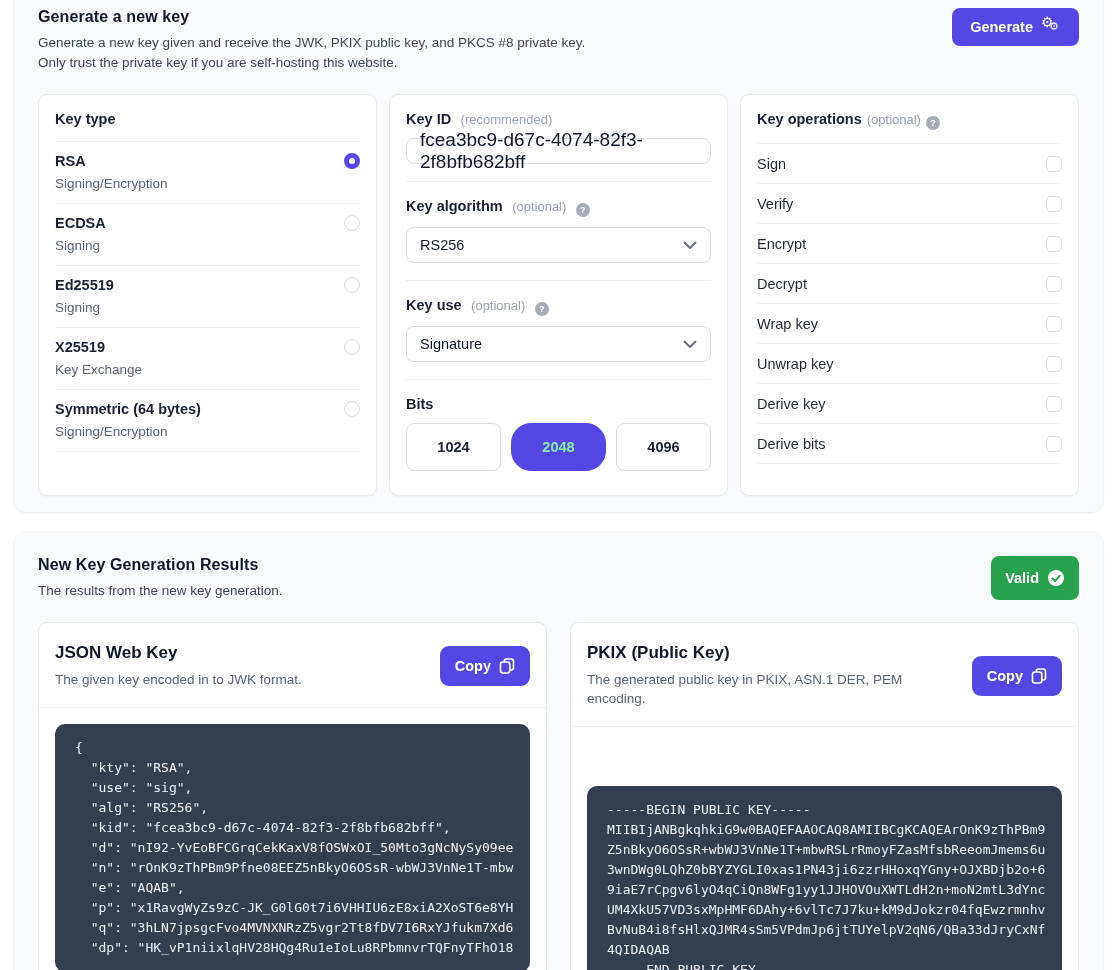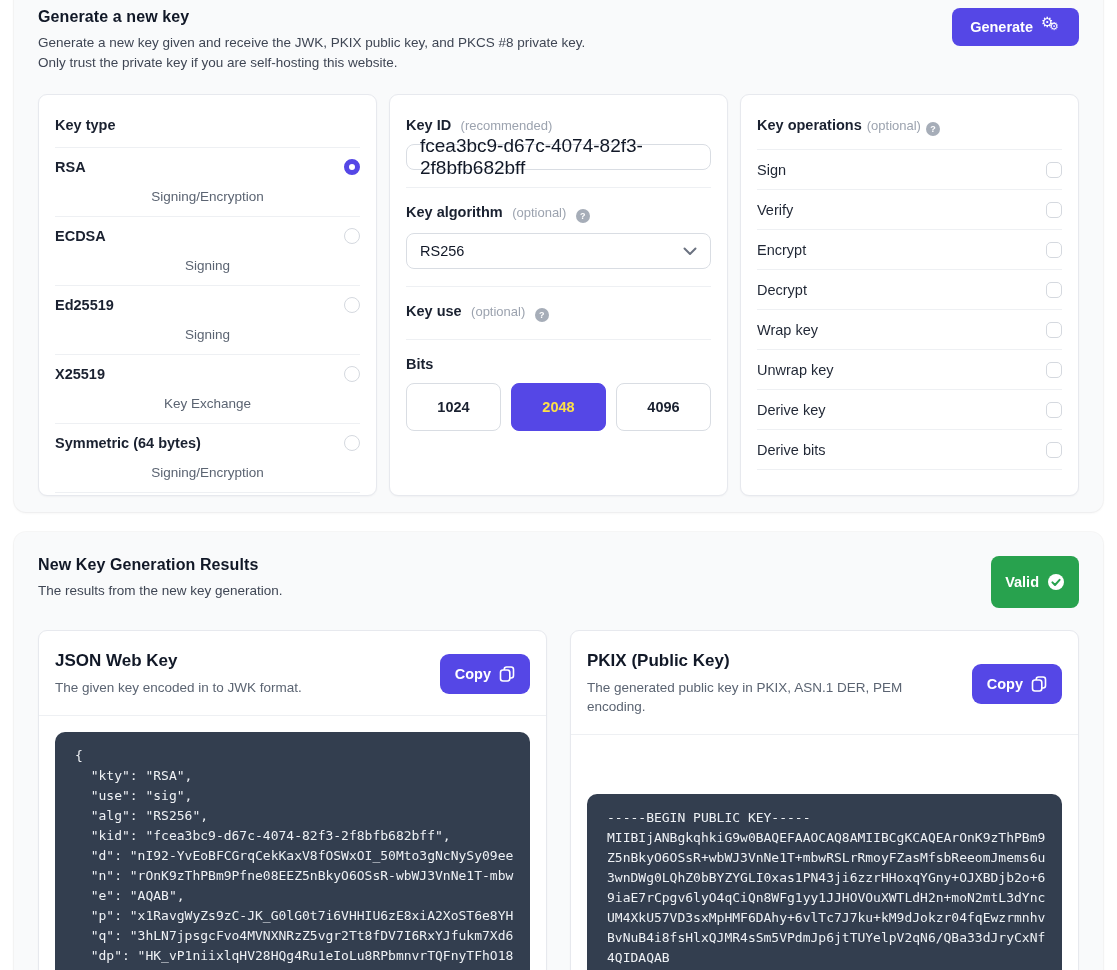--- a/index.html
+++ b/index.html
@@ -14,61 +14,61 @@
   .panel-bottom { margin-top:20px; height:470px; }
 
   .sec-head { display:flex; justify-content:space-between; align-items:flex-start; }
   .sec-title { font-size:16px; font-weight:700; color:#111827; letter-spacing:.1px; }
   .sec-desc { font-size:13.5px; color:#3f4654; margin-top:7px; line-height:19px; }
 
   .btn { display:inline-flex; align-items:center; justify-content:center; gap:8px;
     border:none; border-radius:8px; cursor:pointer; font-family:inherit;
     font-weight:700; color:#fff; }
   .btn-primary { background:#5547e6; font-size:14.5px; padding:0 18px; height:38px; }
-  .btn-valid { background:#28a24e; font-size:14.5px; padding:12px 14px; height:52px; }
+  .btn-valid { background:#28a24e; font-size:14.5px; padding:12px 14px; height:44px; }
 
   .gears { position:relative; width:20px; height:20px; font-family:"DejaVu Sans", sans-serif; }
   .gear-a { position:absolute; left:0; top:-3px; font-size:14px; }
   .gear-b { position:absolute; left:8px; top:3px; font-size:11px; }
 
   .cards3 { display:flex; gap:12px; margin-top:22px; }
   .card { background:#ffffff; border:1px solid #e7e9ee; border-radius:9px;
     box-shadow:0 1px 2px rgba(17,24,39,.04); }
-  .cards3 .card { flex:1; height:402px; padding:21px 16px; overflow:hidden; }
+  .cards3 .card { flex:1; height:402px; padding:15px 16px; overflow:hidden; }
 
   .card-title { font-size:14.5px; font-weight:700; color:#1a2130; }
   .hint { font-size:13px; font-weight:400; color:#9ca3af; margin-left:5px; }
   .help { display:inline-flex; align-items:center; justify-content:center;
     width:14px; height:14px; border-radius:50%; background:#a6adb8; color:#fff;
     font-size:9px; font-weight:700; margin-left:5px; vertical-align:-2px; }
 
   .kt-head { padding-bottom:13px; border-bottom:1px solid #eef0f3; }
   .kt-row { padding:11px 0 12px; border-bottom:1px solid #eef0f3; cursor:pointer; }
   .kt-main { display:flex; justify-content:space-between; align-items:center; }
   .kt-label { font-size:14.5px; font-weight:700; color:#1a2130; }
-  .kt-sub { font-size:13.5px; color:#5b6472; margin-top:14px;text-align:center; }
+  .kt-sub { font-size:13.5px; color:#5b6472; margin-top:7px; }
 
   .radio { width:16px; height:16px; border-radius:50%; background:#fff;
     border:1.5px solid #d5d9df; flex:0 0 auto; }
   .radio.selected { border:5px solid #5547e6; }
 
   .fgroup { padding-bottom:17px; border-bottom:1px solid #eef0f3; margin-bottom:15px; }
   .fgroup.last { border-bottom:none; margin-bottom:0; }
   .flabel { font-size:14.5px; font-weight:700; color:#1a2130; }
   .tinput { margin-top:10px; height:26px; border:1px solid #d9dde3; border-radius:8px;
     background:#fff; display:flex; align-items:center; padding:0 13px;
     font-size:19px; color:#111827; }
   .select { margin-top:10px; height:36px; border:1px solid #d9dde3; border-radius:8px;
     background:#fff; display:flex; align-items:center; justify-content:space-between;
     padding:0 13px; font-size:14.5px; color:#111827; cursor:pointer; }
   .bits-row { display:flex; gap:10px; margin-top:10px; }
   .bit-btn { flex:1; height:48px; border:1px solid #d9dde3; border-radius:8px;
     background:#fff; display:flex; align-items:center; justify-content:center;
     font-size:14.5px; font-weight:700; color:#1a2130; cursor:pointer; }
-  .bit-btn.selected { background:#5547e6; border-color:#5547e6; color:#fde047; }
+  .bit-btn.selected { background:#5547e6; border-color:#5547e6; color:#86efac;border-radius:20px; }
 
   .ko-head { padding-bottom:13px; border-bottom:1px solid #eef0f3; }
   .ko-row { display:flex; justify-content:space-between; align-items:center;
     padding:11.5px 0; border-bottom:1px solid #eef0f3; }
   .ko-label { font-size:14.5px; color:#1f2634; }
   .checkbox { width:16px; height:16px; border:1.5px solid #d5d9df; border-radius:5px;
     background:#fff; cursor:pointer; flex:0 0 auto; }
 
   .cards2 { display:flex; gap:23px; margin-top:22px; align-items:flex-start; }
   .result-card { flex:1; padding:0; overflow:hidden; height:400px; }
@@ -179,20 +179,26 @@
               </svg>
           </div>
         </div>
 
         <div class="fgroup">
           <div>
             <span class="flabel">Key use</span>
             <span class="hint">(optional)</span>
             <span class="help">?</span>
           </div>
+          <div class="select">
+            <span>Signature</span>
+            <svg width="14" height="9" viewBox="0 0 14 9">
+                <path d="M1.5 1.5 L7 7 L12.5 1.5" fill="none" stroke="#6b7280" stroke-width="2" stroke-linecap="round" stroke-linejoin="round"></path>
+              </svg>
+          </div>
         </div>
 
         <div class="fgroup last">
           <div>
             <span class="flabel">Bits</span>
           </div>
           <div class="bits-row">
             <div class="bit-btn">1024</div>
             <div class="bit-btn selected">2048</div>
             <div class="bit-btn">4096</div>

